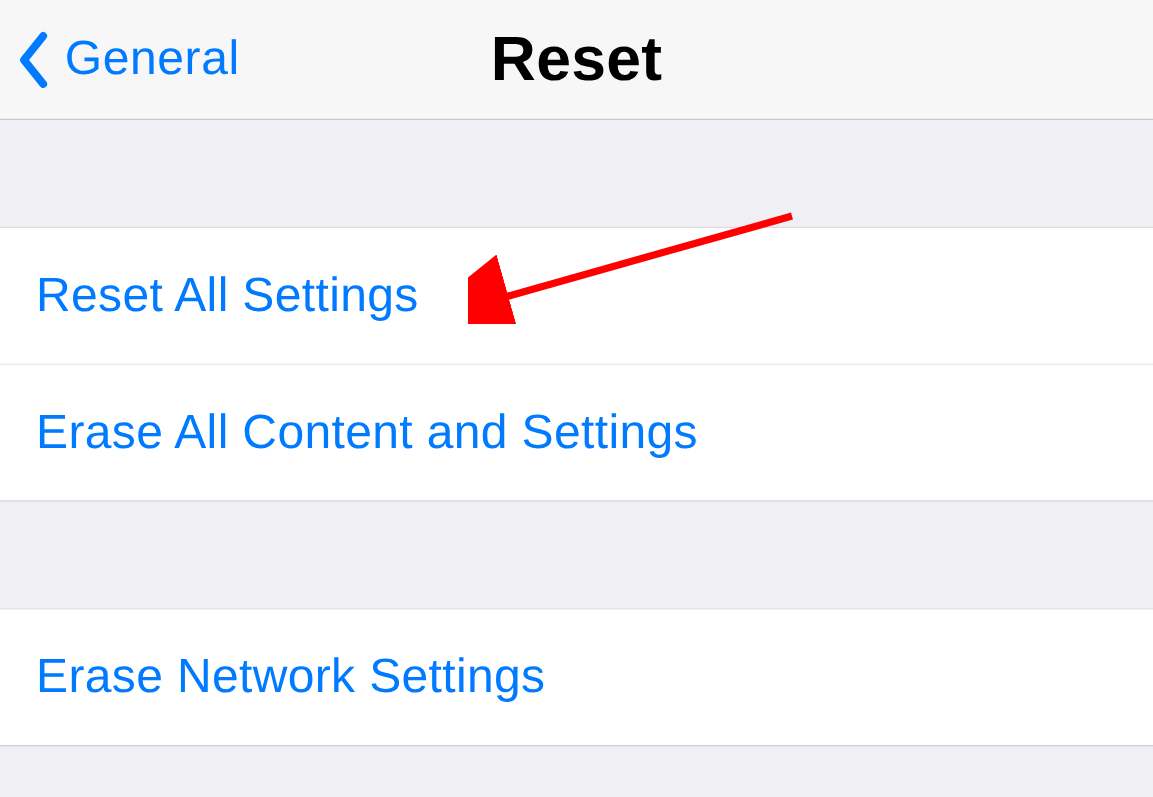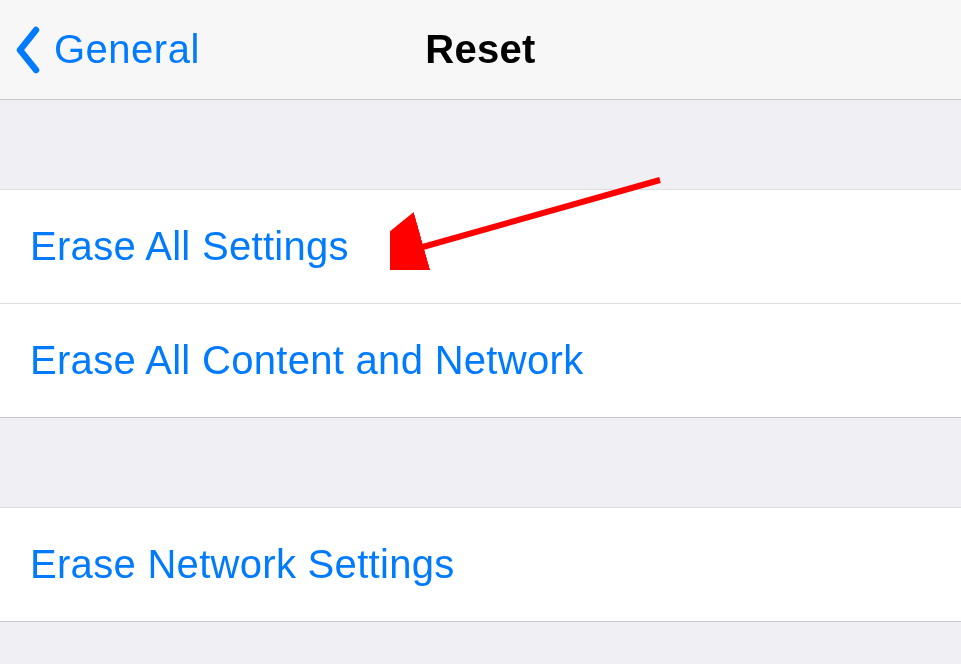--- a/index.html
+++ b/index.html
@@ -42,21 +42,21 @@
       justify-content: center;
     }
     .back-chevron svg {
       width: 28px;
       height: 48px;
     }
     .nav-title {
       position: absolute;
       left: 50%;
       transform: translateX(-50%);
-      font-size: 40px;
+      font-size: 52px;
       font-weight: 600;
       color: #000;
       letter-spacing: 0.3px;
     }
     .section-gap {
       height: 90px;
       background: #efeff4;
       border-bottom: 1px solid #dededf;
     }
     .section {
@@ -93,24 +93,24 @@
     </span>
     <span>General</span>
   </div>
   <div class="nav-title">Reset</div>
 </div>
 
 <div class="section-gap"></div>
 
 <div class="section">
   <div class="cell">
-    <span>Erase All Settings</span>
+    <span>Reset All Settings</span>
   </div>
   <div class="cell last-in-section">
-    <span>Erase All Content and Network</span>
+    <span>Erase All Content and Settings</span>
   </div>
 </div>
 
 <div class="section-gap"></div>
 
 <div class="section">
   <div class="cell last-in-section">
     <span>Erase Network Settings</span>
   </div>
 </div>

